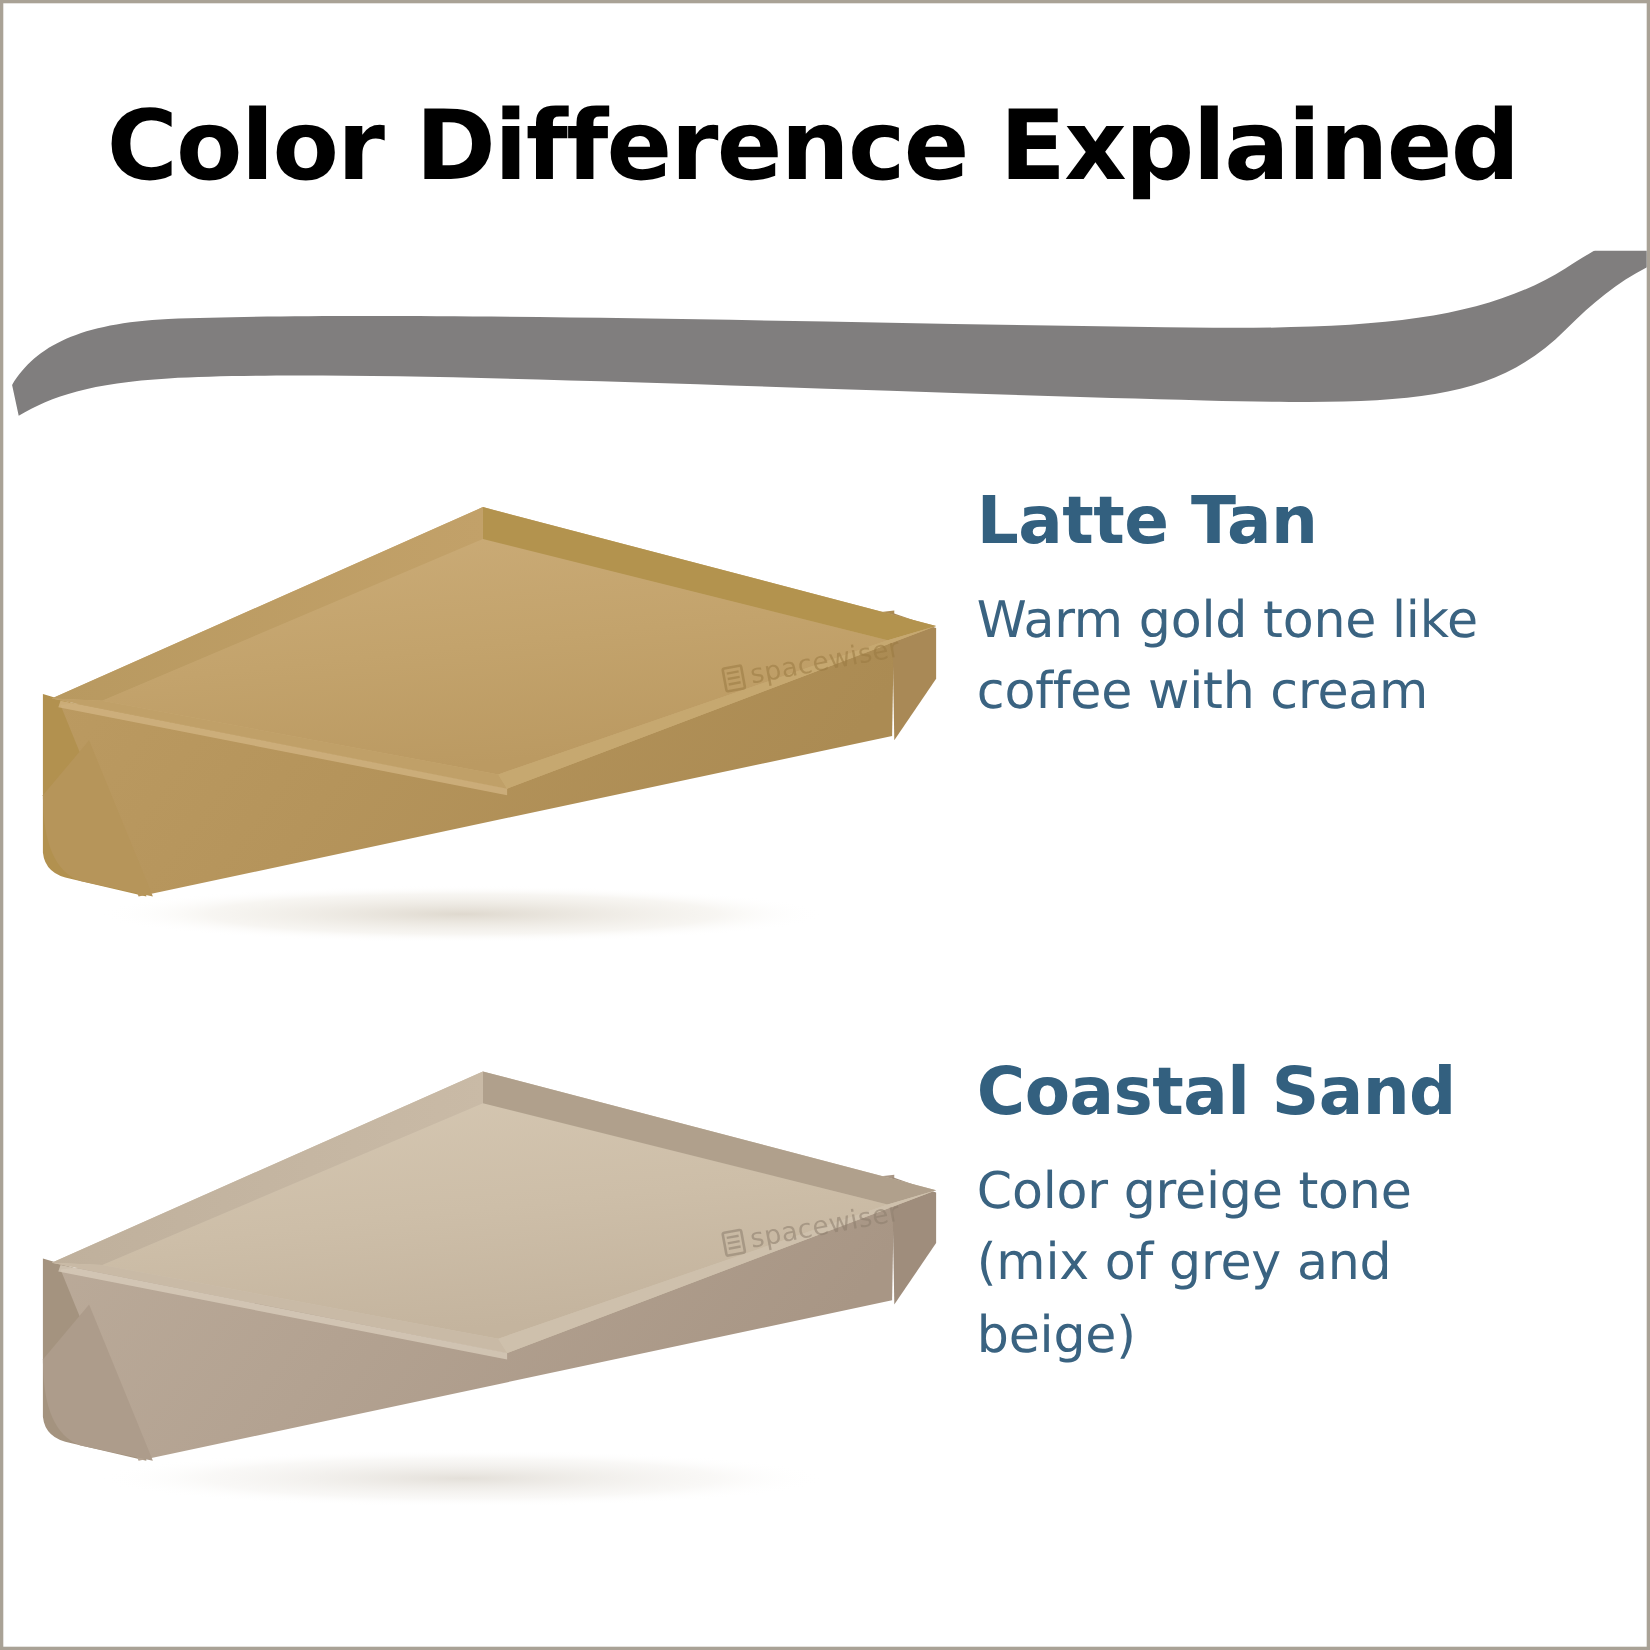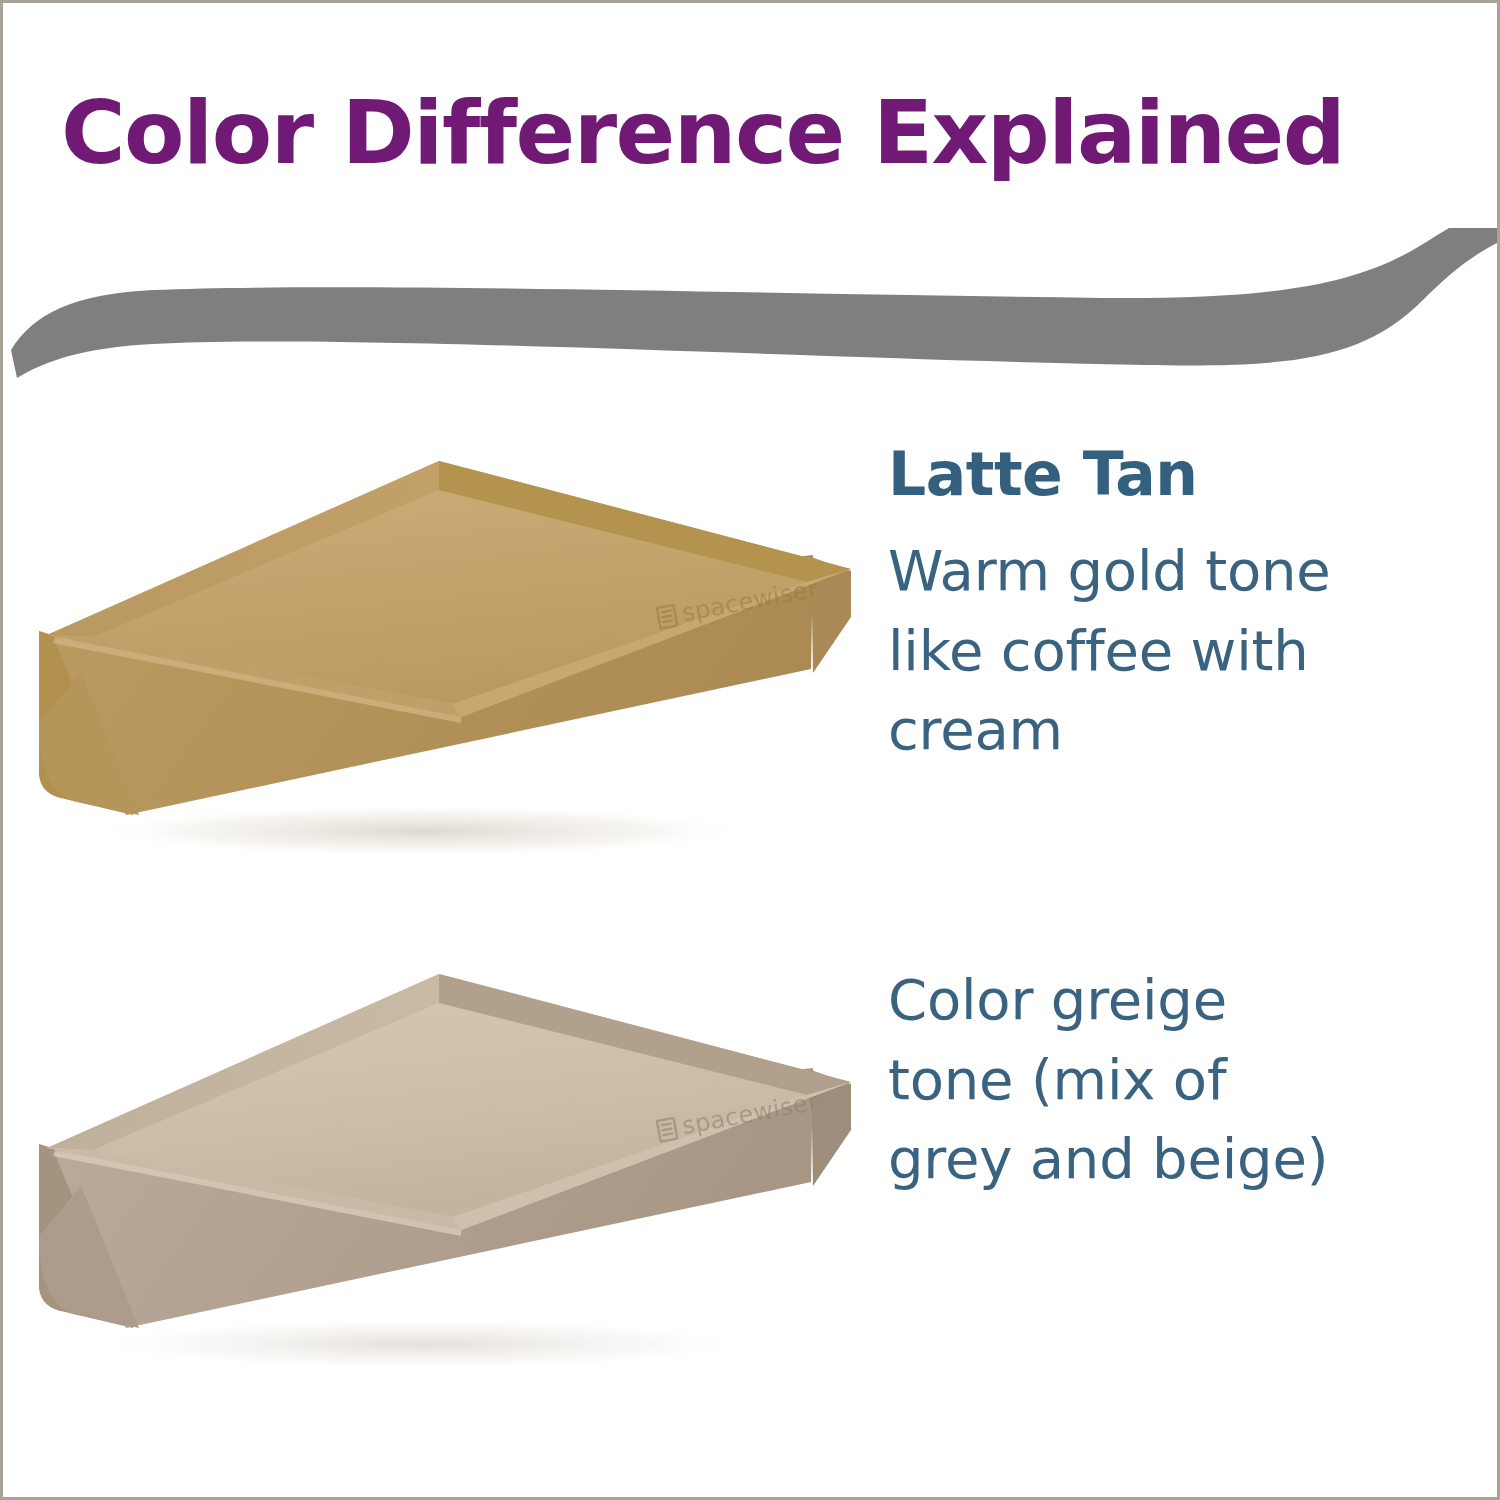--- a/index.html
+++ b/index.html
@@ -71,36 +71,36 @@
     font-weight: bold;
     font-size: 60px;
     line-height: 1.1;
     letter-spacing: -0.5px;
     color: #33607f;
     margin: 0 0 24px 0;
   }
   .info-desc {
     font-family: "DejaVu Sans", "Liberation Sans", sans-serif;
     font-weight: normal;
-    font-size: 56px;
+    font-size: 46px;
     line-height: 1.42;
     letter-spacing: -0.2px;
     color: #3a6381;
     margin: 0;
     max-width: 470px;
   }
   .row-1 .info { top: 18px; }
   .row-2 .info { top: 22px; }
 </style>
 </head>
 <body>
 
 <div class="page" style="background: rgb(255, 255, 255); border-color: rgb(169, 162, 150);">
 
-  <div class="title" style="color: #701a75;">Color Difference Explained</div>
+  <div class="title" style="color: #000000; margin-left: 36px;">Color Difference Explained</div>
 
   <svg class="divider" viewBox="0 0 1500 160" preserveAspectRatio="none" aria-hidden="true">
     <path id="swoosh-path" d="M 8 122
              C 30 86, 70 66, 150 62
              C 360 54, 760 66, 1100 70
              C 1260 71, 1350 60, 1420 16
              C 1450 -3, 1470 -14, 1496 -28
              L 1496 14
              C 1468 28, 1446 46, 1420 72
              C 1352 140, 1270 140, 1092 136
@@ -227,17 +227,18 @@
             <line x1="3" y1="4" x2="14" y2="4" stroke="#8d7e6d" stroke-width="2.2"></line>
             <line x1="3" y1="9" x2="14" y2="9" stroke="#8d7e6d" stroke-width="2.2"></line>
             <line x1="3" y1="14" x2="14" y2="14" stroke="#8d7e6d" stroke-width="2.2"></line>
           </g>
           <text x="24" y="17" font-family="'DejaVu Sans','Liberation Sans',sans-serif" font-size="24" letter-spacing="0.4" fill="#8d7e6d">spacewiser</text>
         </g>
       </svg>
     </div>
 
     <div class="info">
+      <h2 class="info-title" style="color: rgb(51, 96, 127);">Coastal Sand</h2>
       <p class="info-desc">Color greige tone (mix of grey and beige)</p>
     </div>
   </div>
 
 </div>
 
 </body></html>

